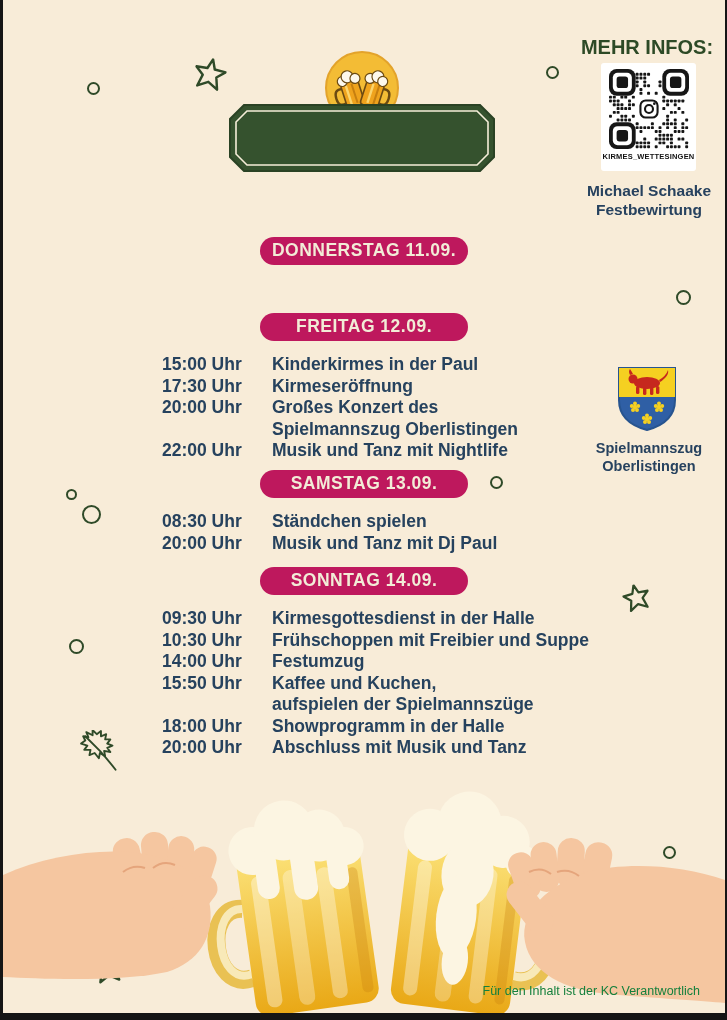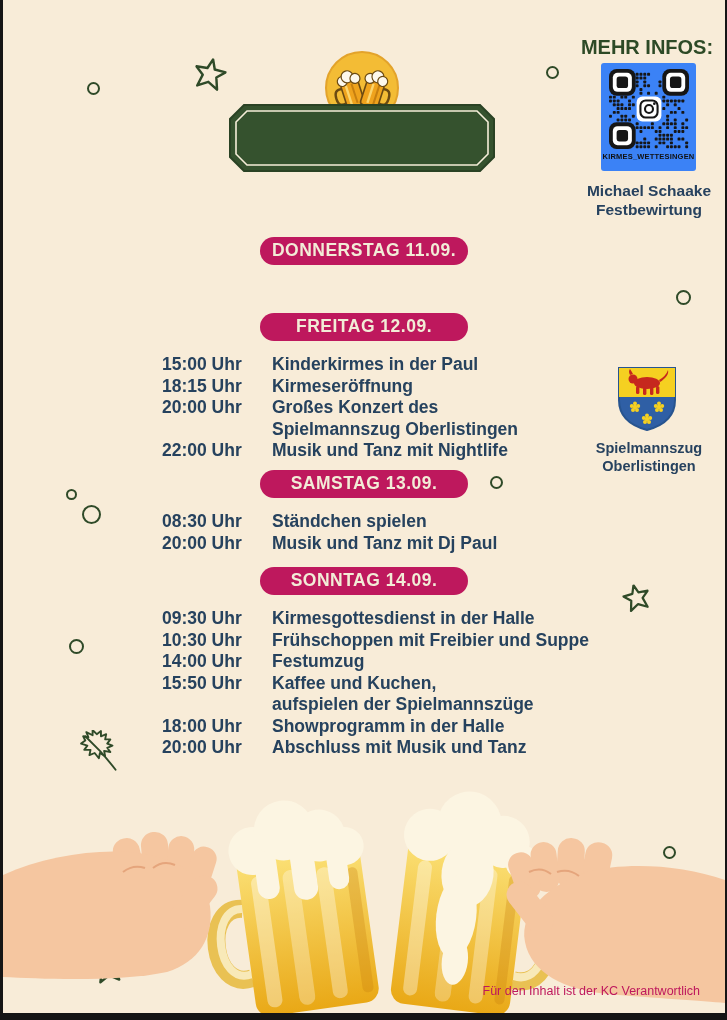--- a/index.html
+++ b/index.html
@@ -10,21 +10,21 @@
   
   .logo-circle{position:absolute;left:321px;top:50px;width:76px;height:76px;}
   .plaque{position:absolute;left:225px;top:103px;width:268px;height:70px;}
   .plaque-text{position:absolute;left:225px;top:103px;width:268px;height:70px;text-align:center;color:#f8f3e2;}
   .plaque-text .l1{margin-top:9px;font-size:20px;font-weight:bold;letter-spacing:3px;}
   .plaque-text .l2{margin-top:1px;font-size:25px;font-weight:bold;letter-spacing:7px;}
 
   
   .mehr-infos{position:absolute;left:566px;top:36px;width:156px;text-align:center;
               font-size:20px;font-weight:bold;color:#2d4a26;letter-spacing:0px;}
-  .qr-card{position:absolute;left:598px;top:63px;width:95px;height:108px;background:#3b82f6;border-radius:3px;
+  .qr-card{position:absolute;left:598px;top:63px;width:95px;height:108px;background:#ffffff;border-radius:3px;
            display:flex;flex-direction:column;align-items:center;}
   .qr-card svg{margin-top:6px;}
   .qr-caption{font-size:7.5px;font-weight:bold;color:#111;letter-spacing:0.2px;margin-top:3px;}
   .contact{position:absolute;left:556px;top:182px;width:180px;text-align:center;color:#27425f;
            font-size:15.5px;font-weight:bold;line-height:18.5px;}
 
   
   .crest{position:absolute;left:614px;top:366px;width:60px;height:66px;}
   .crest-label{position:absolute;left:566px;top:440px;width:160px;text-align:center;color:#27425f;
                font-size:14.5px;font-weight:600;line-height:17.5px;}
@@ -38,21 +38,21 @@
   .row .time{margin-left:159px;width:110px;flex:none;}
   .row .event{flex:1;}
 
   
   .ring{position:absolute;border:2px solid #2f4a28;border-radius:50%;background:transparent;}
   .decor{position:absolute;}
 
   
   .cheers{position:absolute;left:0;top:780px;width:722px;height:233px;}
   .footer{position:absolute;top:984px;left:380px;width:317px;text-align:right;
-          font-size:12.5px;color:#be185d;}
+          font-size:12.5px;color:#15803d;}
 </style>
 </head>
 <body>
 
 <div class="poster">
 
   <div class="ring" style="left:84px;top:82px;width:9px;height:9px;"></div>
   <div class="ring" style="left:543px;top:66px;width:9px;height:9px;"></div>
   <div class="ring" style="left:673px;top:290px;width:11px;height:11px;"></div>
   <div class="ring" style="left:63px;top:489px;width:7px;height:7px;"></div>
@@ -305,21 +305,21 @@
   </div>
 
   <div class="sec" style="top:313px;">
     <span class="pill">FREITAG 12.09.</span>
     <div class="rows">
       <div class="row">
           <span class="time">15:00 Uhr</span>
           <span class="event">Kinderkirmes in der Paul</span>
         </div>
       <div class="row">
-          <span class="time">18:15 Uhr</span>
+          <span class="time">17:30 Uhr</span>
           <span class="event">Kirmeseröffnung</span>
         </div>
       <div class="row">
           <span class="time">20:00 Uhr</span>
           <span class="event">Großes Konzert des</span>
         </div>
       <div class="row">
           <span class="time"></span>
           <span class="event">Spielmannszug Oberlistingen</span>
         </div>

